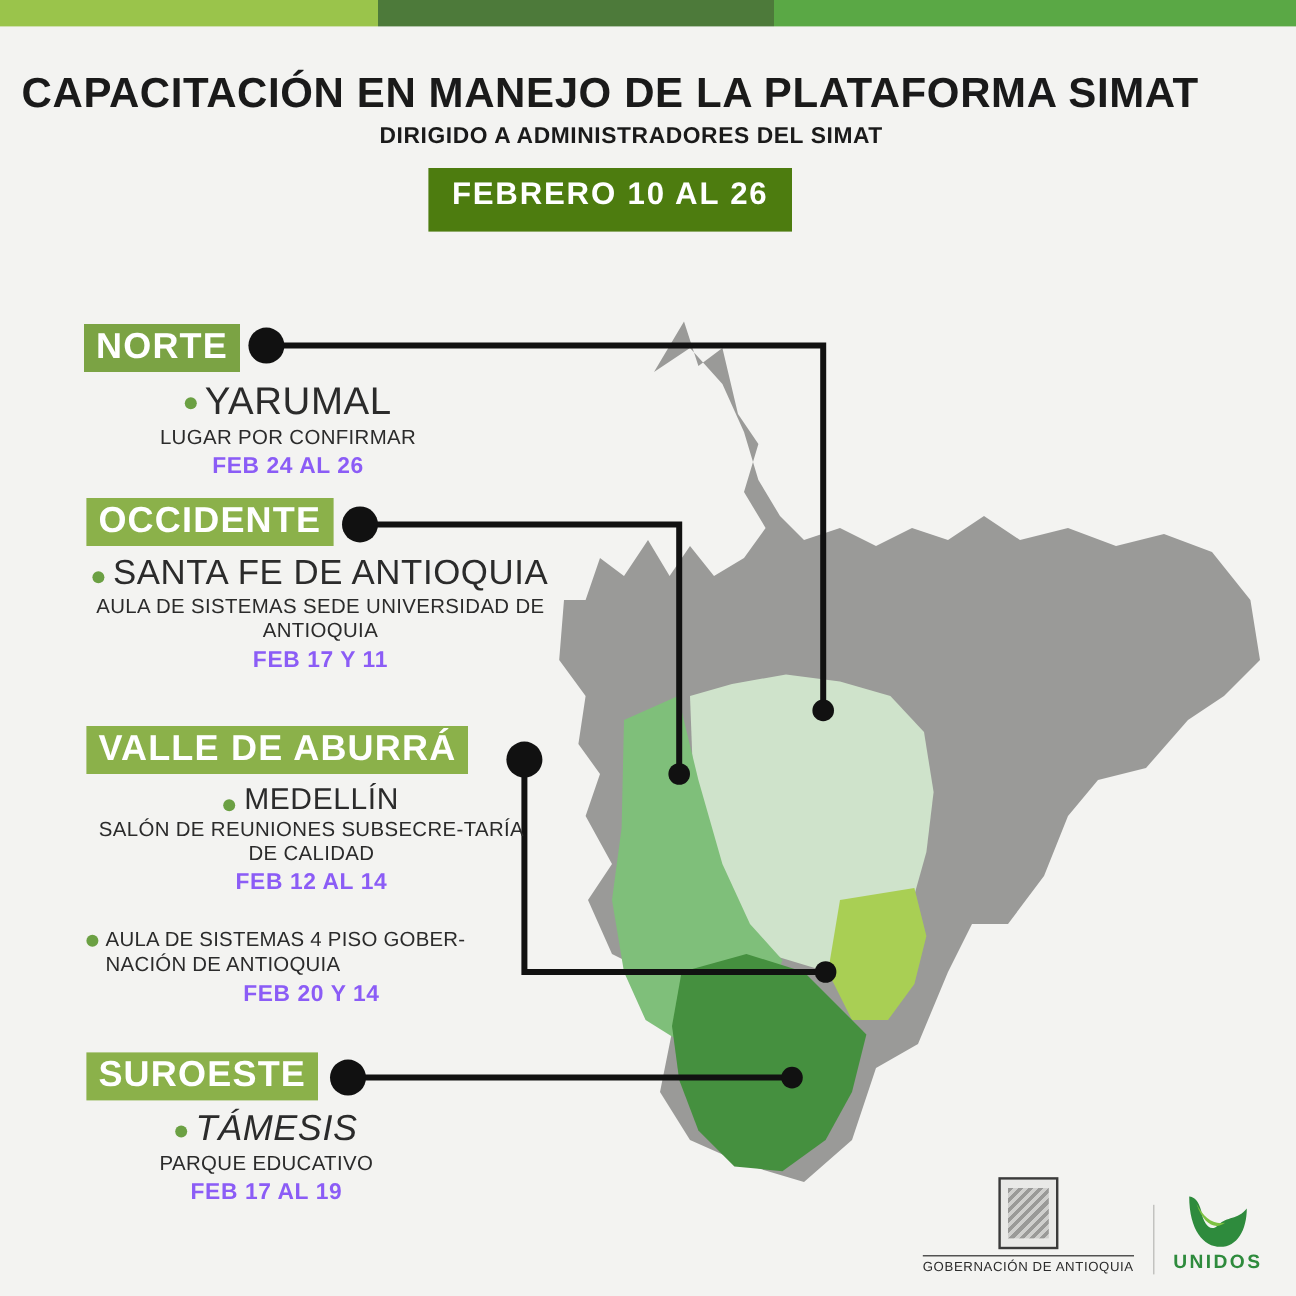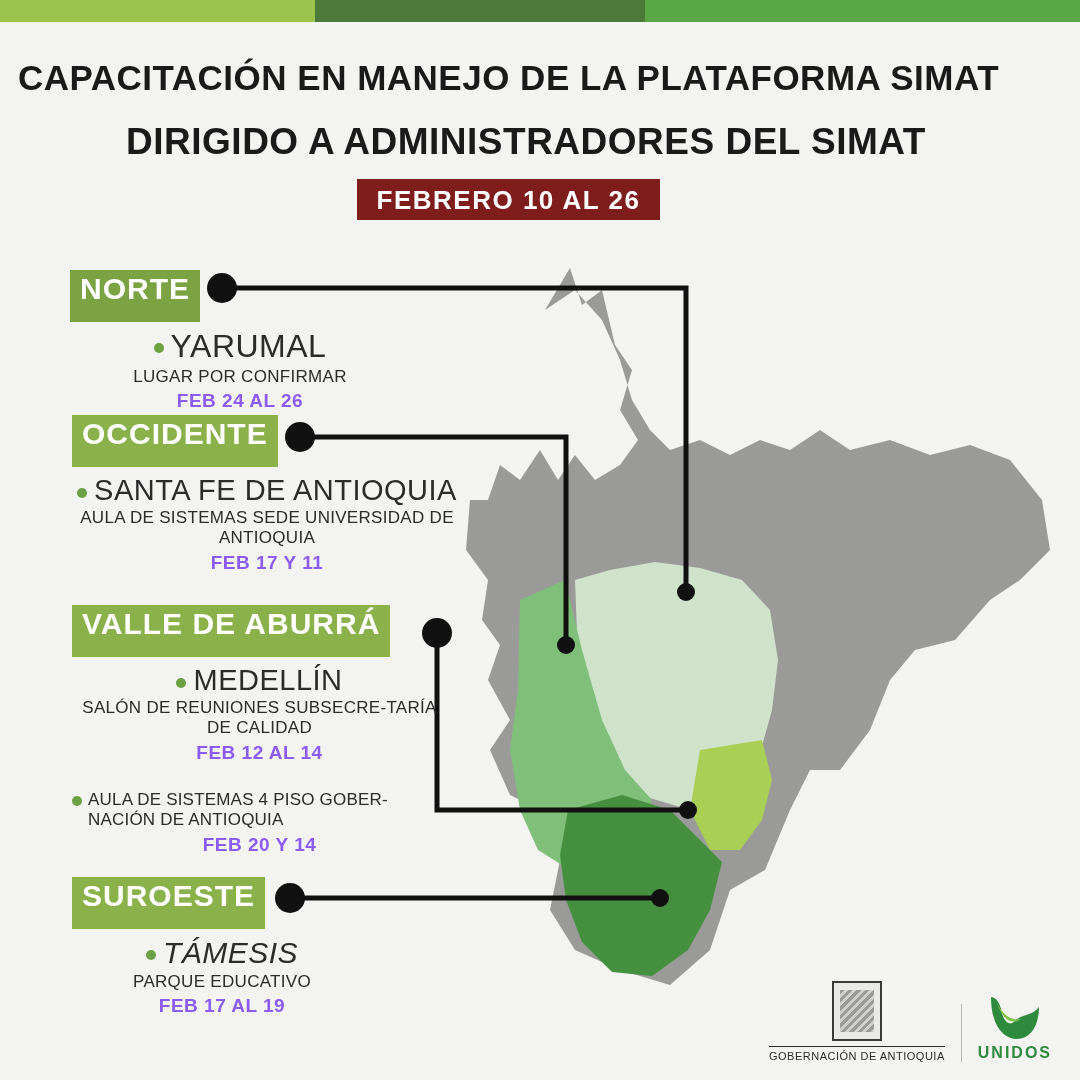--- a/index.html
+++ b/index.html
@@ -17,42 +17,42 @@
   .topbar .seg2{width:330px;height:100%;background:#4d7a3a;}
   .topbar .seg3{flex:1;height:100%;background:#5aa845;}
 
   
   .head-wrap{position:absolute;top:58px;left:0;width:1017px;text-align:center;}
   .title-1{
     font-size:35px;font-weight:bold;letter-spacing:0.5px;color:#1a1a1a;
     line-height:1.15;white-space:nowrap;
   }
   .title-2{
-    font-size:37px;font-weight:bold;letter-spacing:0.5px;color:#1a1a1a;
-    line-height:1.2;margin-top:22px;white-space:nowrap;padding-left:35px;
+    font-size:19px;font-weight:bold;letter-spacing:0.5px;color:#1a1a1a;
+    line-height:1.2;margin-top:5px;white-space:nowrap;padding-left:35px;
   }
   .date-badge{
     display:inline-block;margin-top:14px;
-    background:#7f1d1d;color:#ffffff;
+    background:#4d7c0f;color:#ffffff;
     font-size:26px;font-weight:bold;letter-spacing:1.5px;
-    padding:6px 20px 4px 20px;
+    padding:6px 20px 16px 20px;
   }
 
   
   .map{position:absolute;left:370px;top:250px;width:710px;height:760px;}
 
   
   .lines{position:absolute;left:0;top:0;width:1080px;height:1080px;pointer-events:none;}
 
   
   .region{position:absolute;}
   .region .tag{
     display:inline-block;background:#8bb14a;color:#ffffff;
     font-size:30px;font-weight:bold;letter-spacing:1px;
-    padding:2px 10px 16px 10px;
+    padding:2px 10px 4px 10px;
   }
   .region.norte .tag{background:#7ba344;}
   .region .city{
     font-size:30px;color:#2b2b2b;letter-spacing:0.5px;line-height:1.05;
     margin-top:8px;
     display:flex;align-items:flex-start;gap:7px;
   }
   .bullet{
     display:inline-block;width:10px;height:10px;border-radius:50%;
     background:#6ba043;margin-top:13px;flex:0 0 auto;
@@ -69,21 +69,21 @@
   .norte .tag{margin-left:0;}
   .norte .city{justify-content:center;font-size:32px;}
   .norte .tagrow{text-align:left;}
 
   .occidente{left:72px;top:415px;width:390px;text-align:center;}
   .occidente .tagrow{text-align:left;}
   .occidente .city{justify-content:center;font-size:29px;flex-wrap:wrap;text-align:right;}
 
   .valle{left:72px;top:605px;width:375px;text-align:center;}
   .valle .tagrow{text-align:left;}
-  .valle .city{justify-content:center;font-size:29px;}
+  .valle .city{justify-content:center;font-size:25px;}
   .valle .sub{margin-top:26px;}
   .valle .sub .line{
     font-size:17px;color:#2b2b2b;line-height:1.2;letter-spacing:0.2px;
     display:flex;align-items:flex-start;gap:6px;justify-content:center;text-align:left;
   }
   .valle .sub .bullet{margin-top:6px;}
 
   .suroeste{left:72px;top:877px;width:300px;text-align:center;}
   .suroeste .tagrow{text-align:left;}
   .suroeste .city{justify-content:center;font-size:30px;font-style:italic;}

